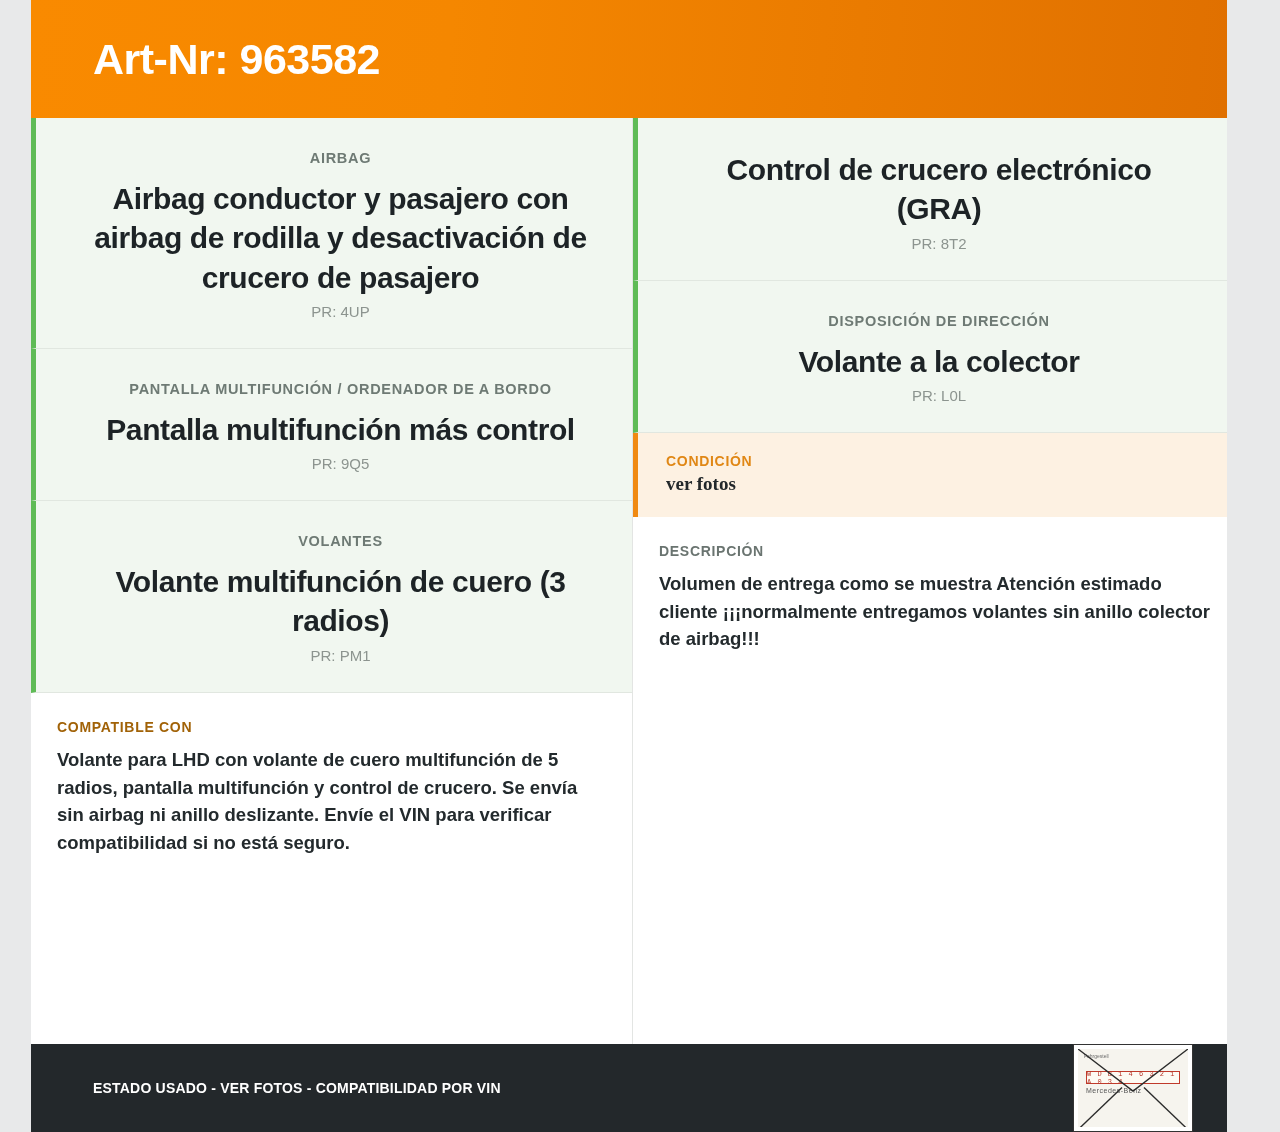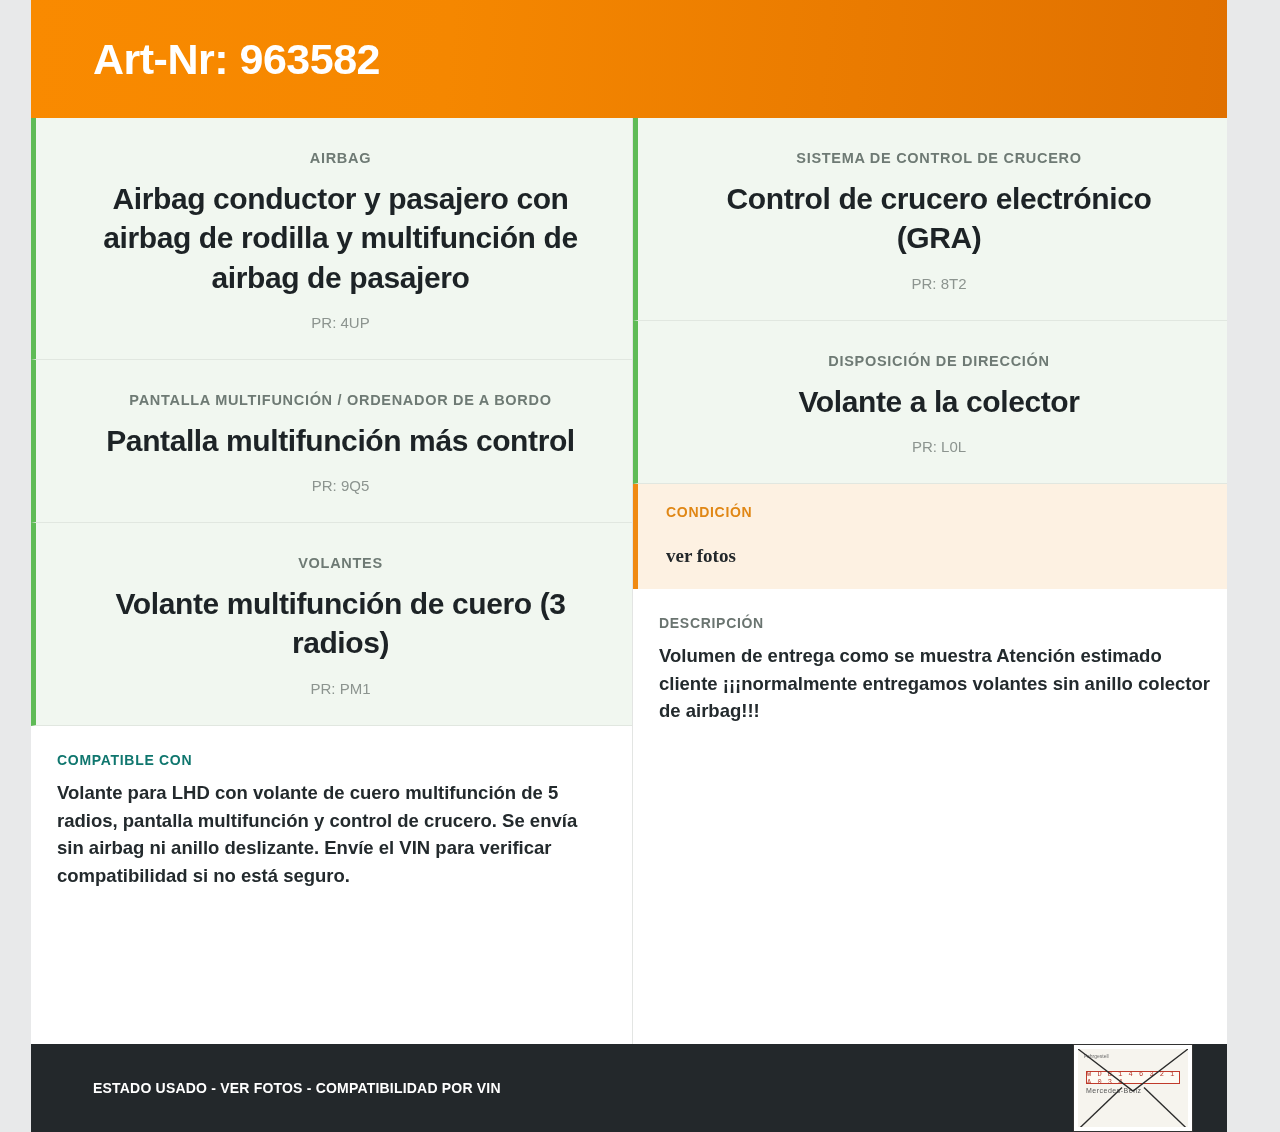--- a/index.html
+++ b/index.html
@@ -77,36 +77,36 @@
     margin-bottom: 13px;
   }
   .card-title {
     font-size: 30px;
     font-weight: bold;
     color: #1d2326;
     line-height: 1.31;
     letter-spacing: -0.4px;
   }
   .card-pr {
-    margin-top: 17px;
+    margin-top: 6px;
     font-size: 15px;
     color: #8c948f;
     font-weight: normal;
   }
   
   .compat {
     background: #ffffff;
     padding: 26px 34px 22px 26px;
     flex: 1 1 auto;
   }
   .compat-label {
     font-size: 14px;
     font-weight: bold;
     letter-spacing: 0.7px;
-    color: #0f766e;
+    color: #a16207;
     text-transform: uppercase;
     margin-bottom: 11px;
   }
   .compat-text {
     font-size: 18.5px;
     line-height: 1.5;
     color: #232a2d;
     font-weight: bold;
   }
   
@@ -114,21 +114,21 @@
     background: #fdf1e2;
     border-left: 5px solid #f08a12;
     padding: 20px 30px 22px 28px;
   }
   .condition-label {
     font-size: 14px;
     font-weight: bold;
     letter-spacing: 0.7px;
     color: #e08715;
     text-transform: uppercase;
-    margin-bottom: 25px;
+    margin-bottom: 4px;
   }
   .condition-text {
     font-size: 19px;
     color: #23282b;
     font-weight: bold;
     font-family: Liberation Serif, serif;
   }
   
   .description {
     background: #ffffff;
@@ -228,21 +228,21 @@
     <div class="header">
       <div class="header-title">Art-Nr: 963582</div>
     </div>
 
     <div class="body">
 
       <div class="col-left">
 
         <div class="card">
           <div class="card-label">AIRBAG</div>
-          <div class="card-title">Airbag conductor y pasajero con airbag de rodilla y multifunción de airbag de pasajero</div>
+          <div class="card-title">Airbag conductor y pasajero con airbag de rodilla y desactivación de crucero de pasajero</div>
           <div class="card-pr">PR: 4UP</div>
         </div>
 
         <div class="card">
           <div class="card-label">PANTALLA MULTIFUNCIÓN / ORDENADOR DE A BORDO</div>
           <div class="card-title">Pantalla multifunción más control</div>
           <div class="card-pr">PR: 9Q5</div>
         </div>
 
         <div class="card">
@@ -254,21 +254,20 @@
         <div class="compat">
           <div class="compat-label">COMPATIBLE CON</div>
           <div class="compat-text">Volante para LHD con volante de cuero multifunción de 5 radios, pantalla multifunción y control de crucero. Se envía sin airbag ni anillo deslizante. Envíe el VIN para verificar compatibilidad si no está seguro.</div>
         </div>
 
       </div>
 
       <div class="col-right">
 
         <div class="card">
-          <div class="card-label">SISTEMA DE CONTROL DE CRUCERO</div>
           <div class="card-title">Control de crucero electrónico (GRA)</div>
           <div class="card-pr">PR: 8T2</div>
         </div>
 
         <div class="card">
           <div class="card-label">DISPOSICIÓN DE DIRECCIÓN</div>
           <div class="card-title">Volante a la colector</div>
           <div class="card-pr">PR: L0L</div>
         </div>
 

